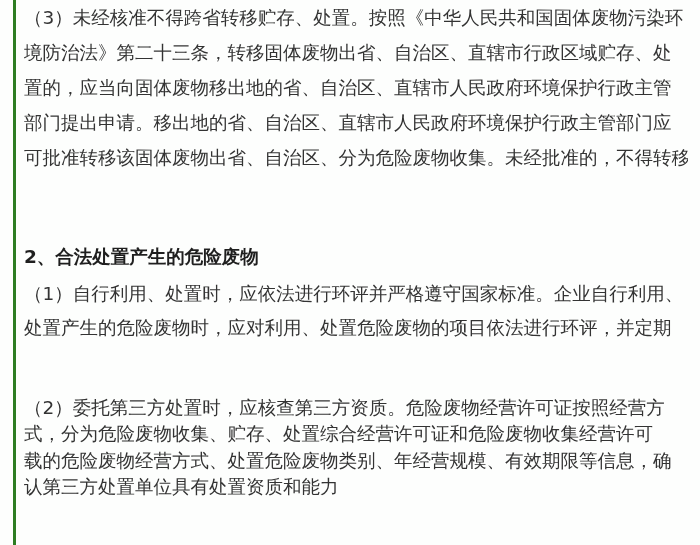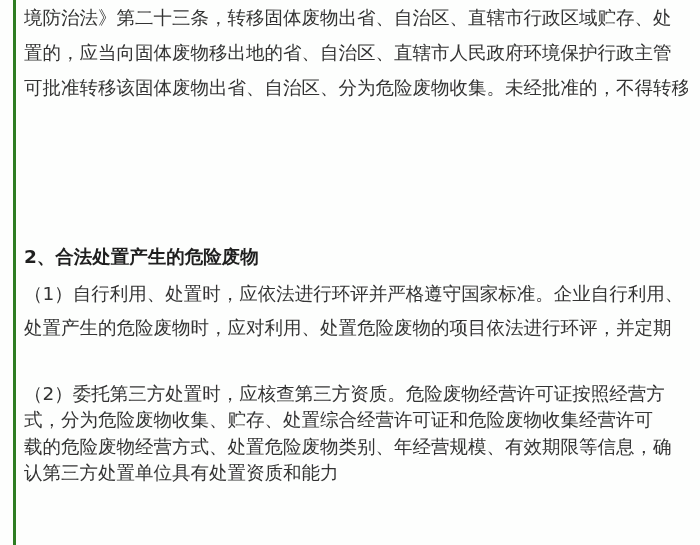--- a/index.html
+++ b/index.html
@@ -49,33 +49,35 @@
     font-weight: bold;
     color: #1f1f1f;
     line-height: 27px;
     white-space: nowrap;
   }
   .para-6-1 {
     top: 277px;
     line-height: 34px;
   }
   .para-6-2 {
-    top: 381px;
+    top: 395px;
     line-height: 26.4px;
   }
 </style>
 </head>
 <body>
 
 <div class="page">
   <div class="accent-line"></div>
 
   <div class="para para-3">
+    <span class="line">（3）未经核准不得跨省转移贮存、处置。按照《中华人民共和国固体废物污染环</span>
     <span class="line">境防治法》第二十三条，转移固体废物出省、自治区、直辖市行政区域贮存、处</span>
     <span class="line">置的，应当向固体废物移出地的省、自治区、直辖市人民政府环境保护行政主管</span>
+    <span class="line">部门提出申请。移出地的省、自治区、直辖市人民政府环境保护行政主管部门应</span>
     <span class="line">可批准转移该固体废物出省、自治区、分为危险废物收集。未经批准的，不得转移</span>
   </div>
 
   <div class="section-heading">2、合法处置产生的危险废物</div>
 
   <div class="para para-6-1">
     <span class="line">（1）自行利用、处置时，应依法进行环评并严格遵守国家标准。企业自行利用、</span>
     <span class="line">处置产生的危险废物时，应对利用、处置危险废物的项目依法进行环评，并定期</span>
   </div>
 

